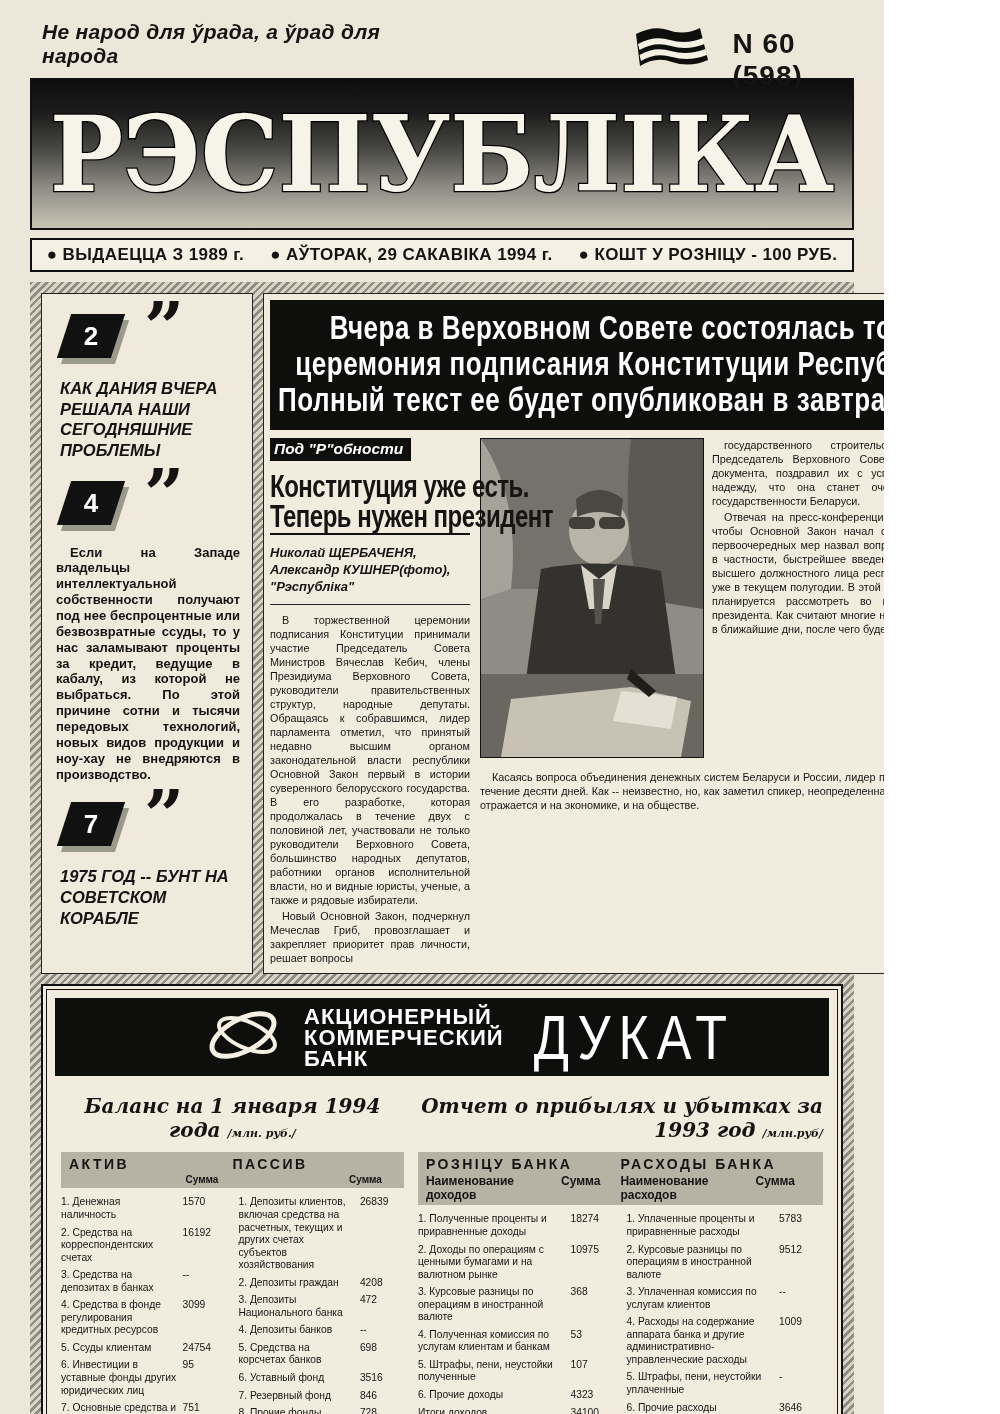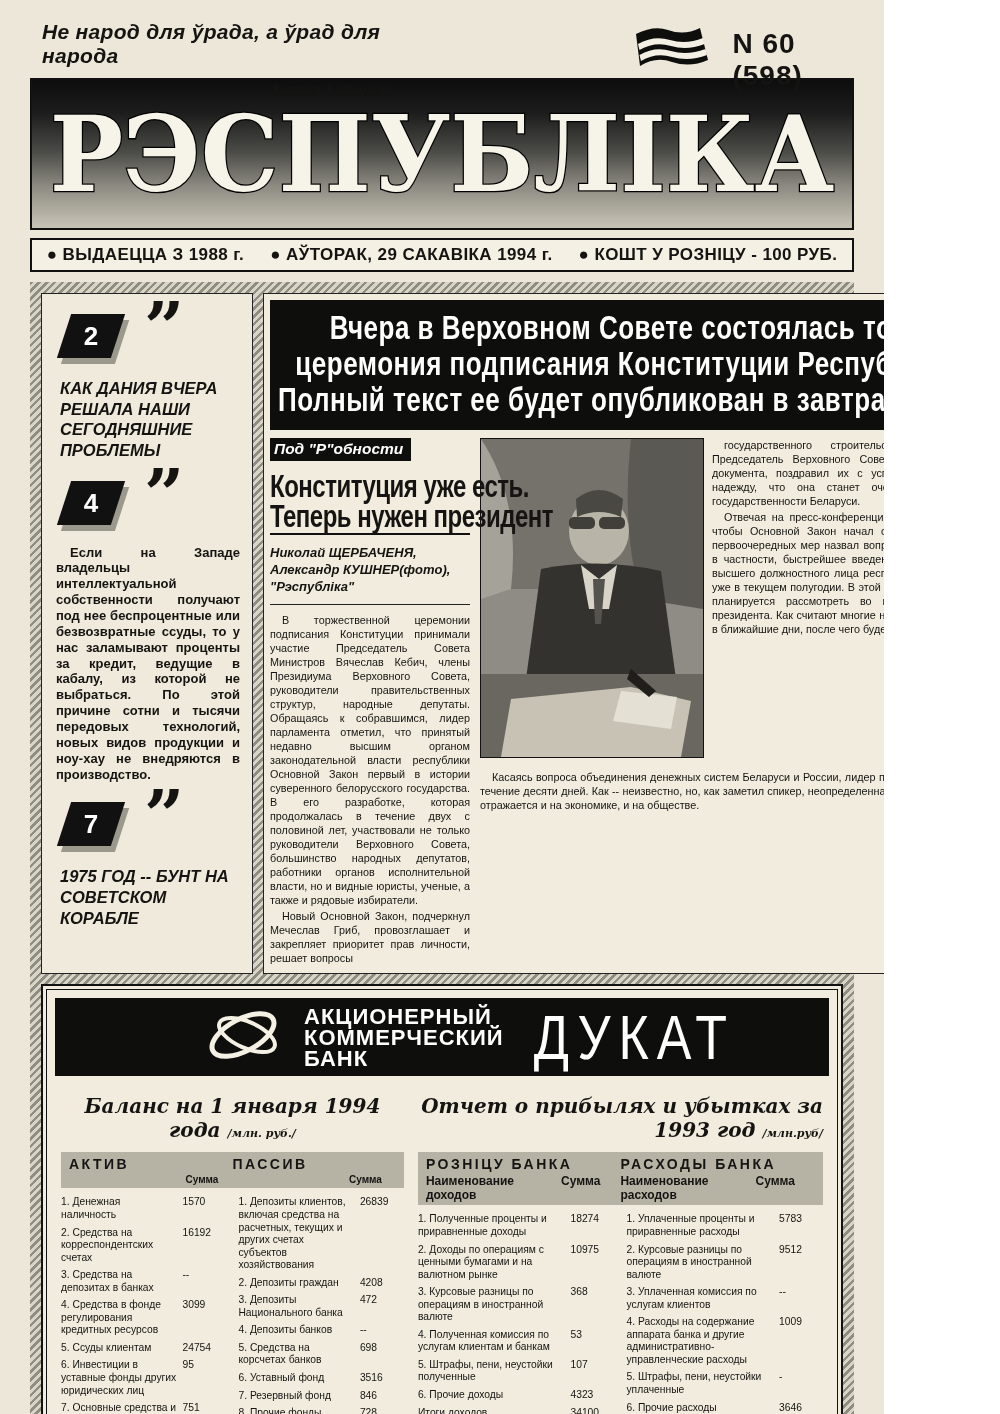--- a/index.html
+++ b/index.html
@@ -129,21 +129,21 @@
     <div class="issue-no">N 60 (598)</div>
   </div>
 
   <div class="masthead">
     <svg width="930" height="146" viewBox="0 0 930 146">
       <text x="465" y="116" text-anchor="middle" textLength="890" lengthAdjust="spacingAndGlyphs" font-family="DejaVu Serif, serif" font-size="118" font-weight="bold" fill="#f6f3e8" stroke="#000000" stroke-width="3" paint-order="stroke">РЭСПУБЛІКА</text>
     </svg>
   </div>
 
   <div class="dateline">
-    <span>● ВЫДАЕЦЦА  З 1988 г.</span>
+    <span>● ВЫДАЕЦЦА  З 1989 г.</span>
     <span>● АЎТОРАК,  29 САКАВІКА 1994 г.</span>
     <span>●  КОШТ У РОЗНІЦУ - 100 РУБ.</span>
   </div>
 
   <div class="content-frame">
     <div class="main-row">
 
       <div class="sidebar">
         <div class="teaser">
           <div class="badge-row">

